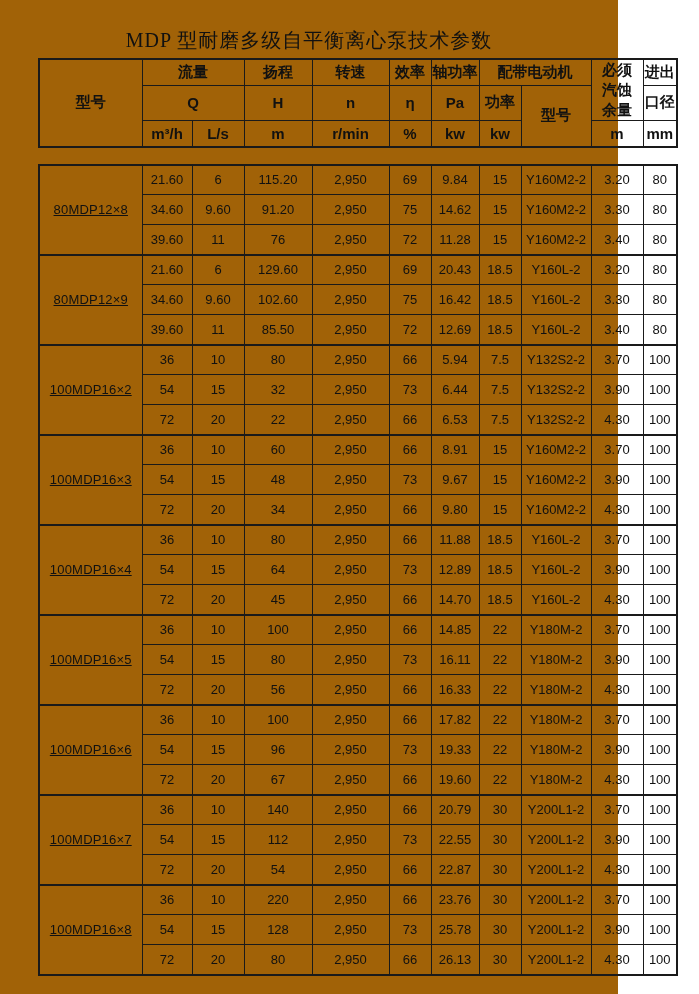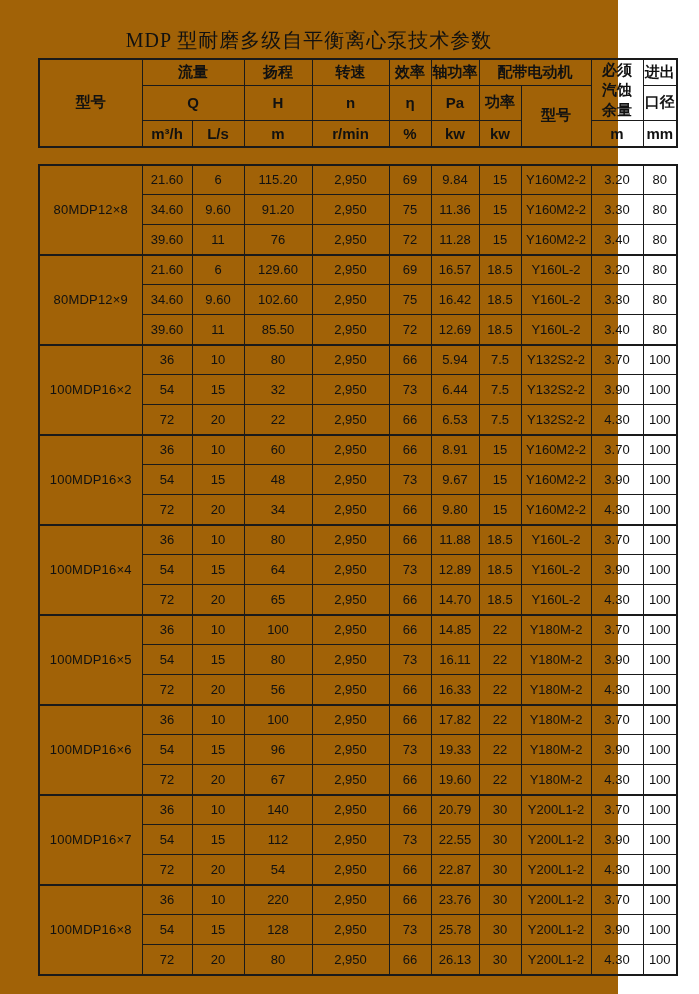--- a/index.html
+++ b/index.html
@@ -64,21 +64,21 @@
     line-height: 20px;
     word-break: break-all;
     padding: 0 4px;
   }
   .dtable tr { height: 30px; }
   .dtable td {
     font-size: 13px;
     color: #111111;
     font-family: "Liberation Sans", sans-serif;
   }
-  .dtable td.model { font-size: 13px; letter-spacing: 0.2px; }
+  .dtable td.model { font-size: 13px; letter-spacing: 0.2px; text-decoration: underline; }
   .dtable tr.grp td { border-top: 2px solid #1a1a1a; }
 </style>
 </head>
 <body>
 
 <div class="page">
 
   <div class="title">MDP 型耐磨多级自平衡离心泵技术参数</div>
 
   <div class="tables-wrap">
@@ -160,21 +160,21 @@
             <td>Y160M2-2</td>
             <td>3.20</td>
             <td>80</td>
           </tr>
           <tr>
             <td>34.60</td>
             <td>9.60</td>
             <td>91.20</td>
             <td>2,950</td>
             <td>75</td>
-            <td>11.36</td>
+            <td>14.62</td>
             <td>15</td>
             <td>Y160M2-2</td>
             <td>3.30</td>
             <td>80</td>
           </tr>
           <tr>
             <td>39.60</td>
             <td>11</td>
             <td>76</td>
             <td>2,950</td>
@@ -185,21 +185,21 @@
             <td>3.40</td>
             <td>80</td>
           </tr>
           <tr class="grp">
             <td rowspan="3" class="model">80MDP12×9</td>
             <td>21.60</td>
             <td>6</td>
             <td>129.60</td>
             <td>2,950</td>
             <td>69</td>
-            <td>16.57</td>
+            <td>20.43</td>
             <td>18.5</td>
             <td>Y160L-2</td>
             <td>3.20</td>
             <td>80</td>
           </tr>
           <tr>
             <td>34.60</td>
             <td>9.60</td>
             <td>102.60</td>
             <td>2,950</td>
@@ -317,21 +317,21 @@
             <td>73</td>
             <td>12.89</td>
             <td>18.5</td>
             <td>Y160L-2</td>
             <td>3.90</td>
             <td>100</td>
           </tr>
           <tr>
             <td>72</td>
             <td>20</td>
-            <td>65</td>
+            <td>45</td>
             <td>2,950</td>
             <td>66</td>
             <td>14.70</td>
             <td>18.5</td>
             <td>Y160L-2</td>
             <td>4.30</td>
             <td>100</td>
           </tr>
           <tr class="grp">
             <td rowspan="3" class="model">100MDP16×5</td>

